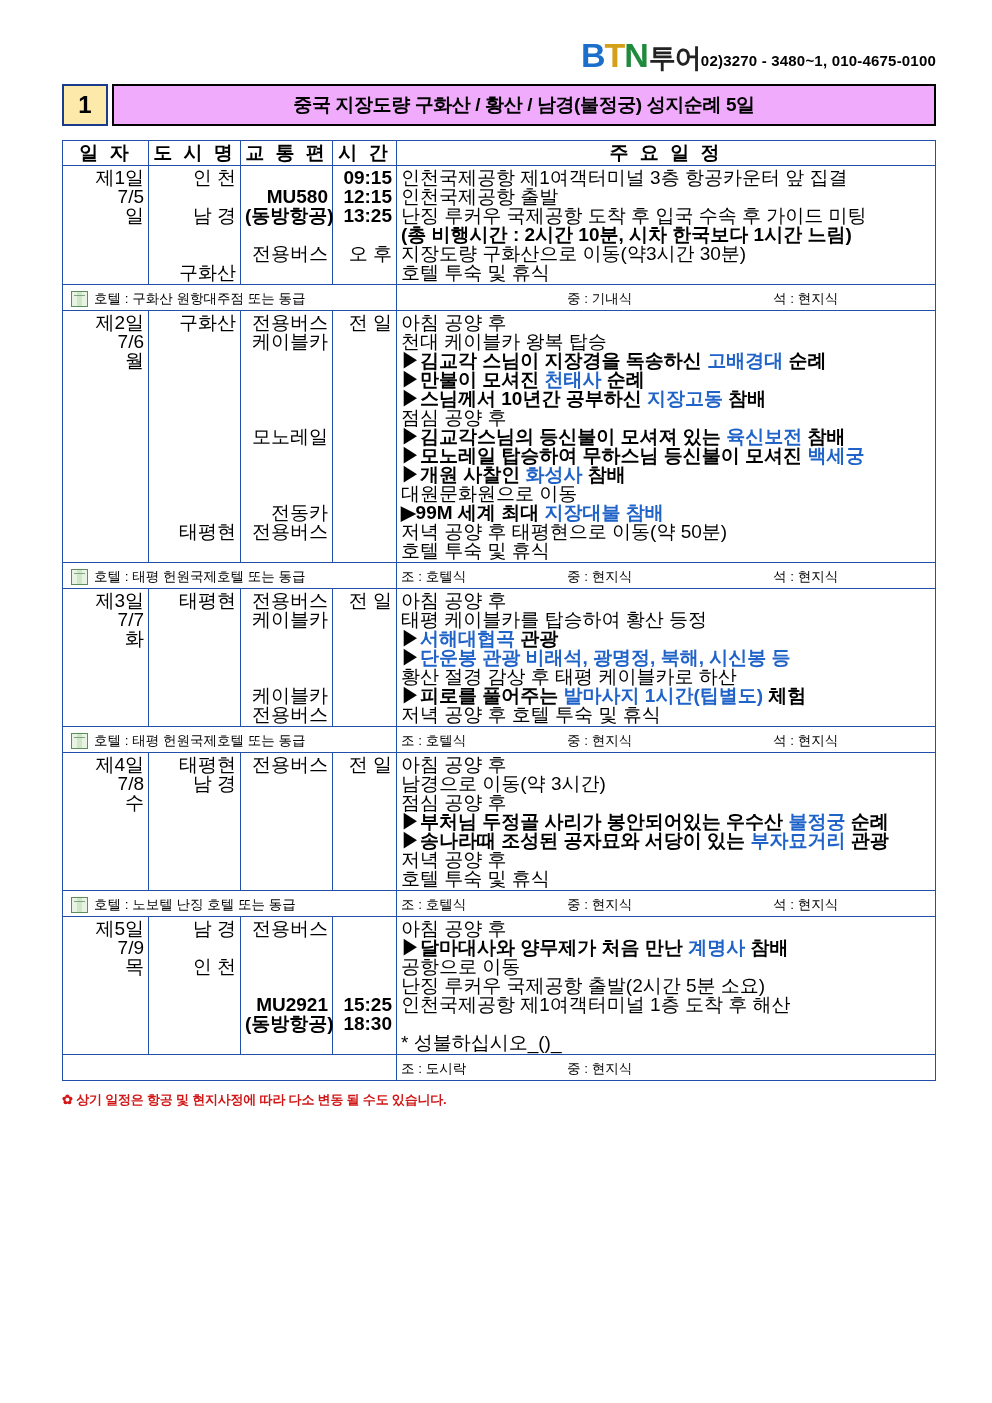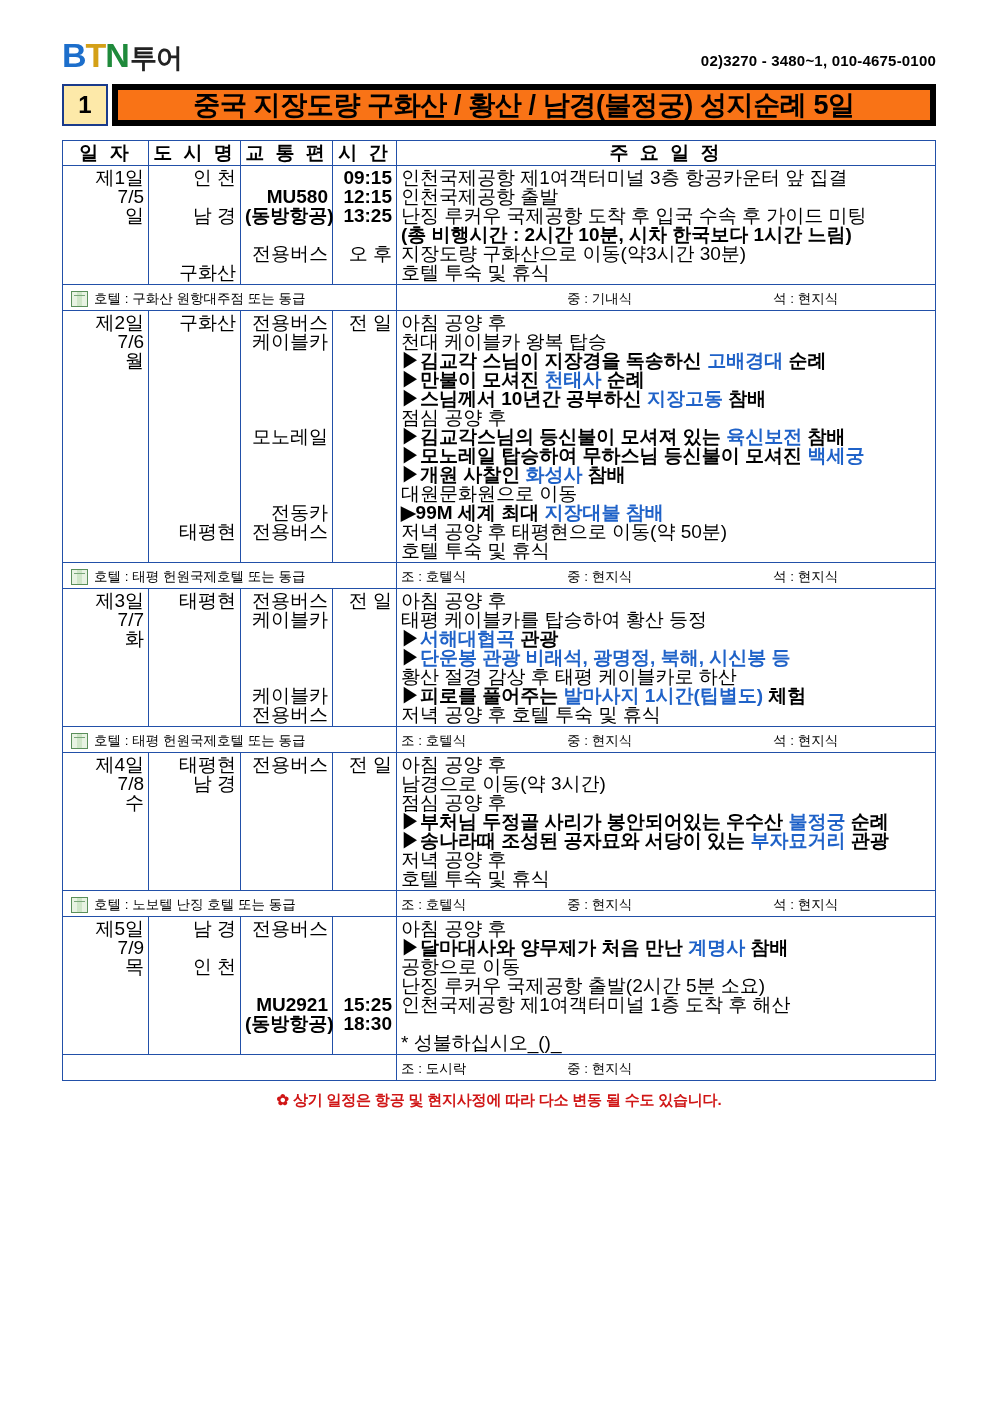--- a/index.html
+++ b/index.html
@@ -19,21 +19,21 @@
     height: 1403px;
     box-sizing: border-box;
     padding: 28px 56px 0 62px;
     position: relative;
   }
 
   
   .header-row {
     display: flex;
     align-items: flex-end;
-    justify-content: space-between;
+    justify-content: flex-end;
     height: 44px;
   }
   .logo {
     font-size: 34px;
     font-weight: bold;
     letter-spacing: -1px;
     line-height: 1;
     white-space: nowrap;
   }
   .logo .btn-b { color: #1c6ecb; }
@@ -66,26 +66,26 @@
     display: flex;
     align-items: center;
     justify-content: center;
     font-size: 24px;
     font-weight: bold;
     color: #000;
   }
   .title-main {
     flex: 1;
     margin-left: 4px;
-    background: #f97316;
-    border: 6px solid #000000;
+    background: #f0abfc;
+    border: 2px solid #000000;
     display: flex;
     align-items: center;
     justify-content: center;
-    font-size: 27px;
+    font-size: 19px;
     font-weight: bold;
     letter-spacing: -0.4px;
   }
 
   
   table.itin {
     border-collapse: collapse;
     width: 100%;
     margin-top: 14px;
     table-layout: fixed;
@@ -154,24 +154,24 @@
     gap: 16px;
   }
   .meals span {
     display: inline-block;
   }
   .m1 { width: 150px; }
   .m2 { width: 190px; }
 
   .footer-note {
     margin-top: 10px;
-    text-align: center;
+    text-align: left;
     color: #d01616;
     font-weight: bold;
-    font-size: 15px;
+    font-size: 13px;
     letter-spacing: -0.2px;
   }
   .star { color: #d01616; }
 </style>
 </head>
 <body>
 
 <div class="page">
 
   <div class="header-row">

